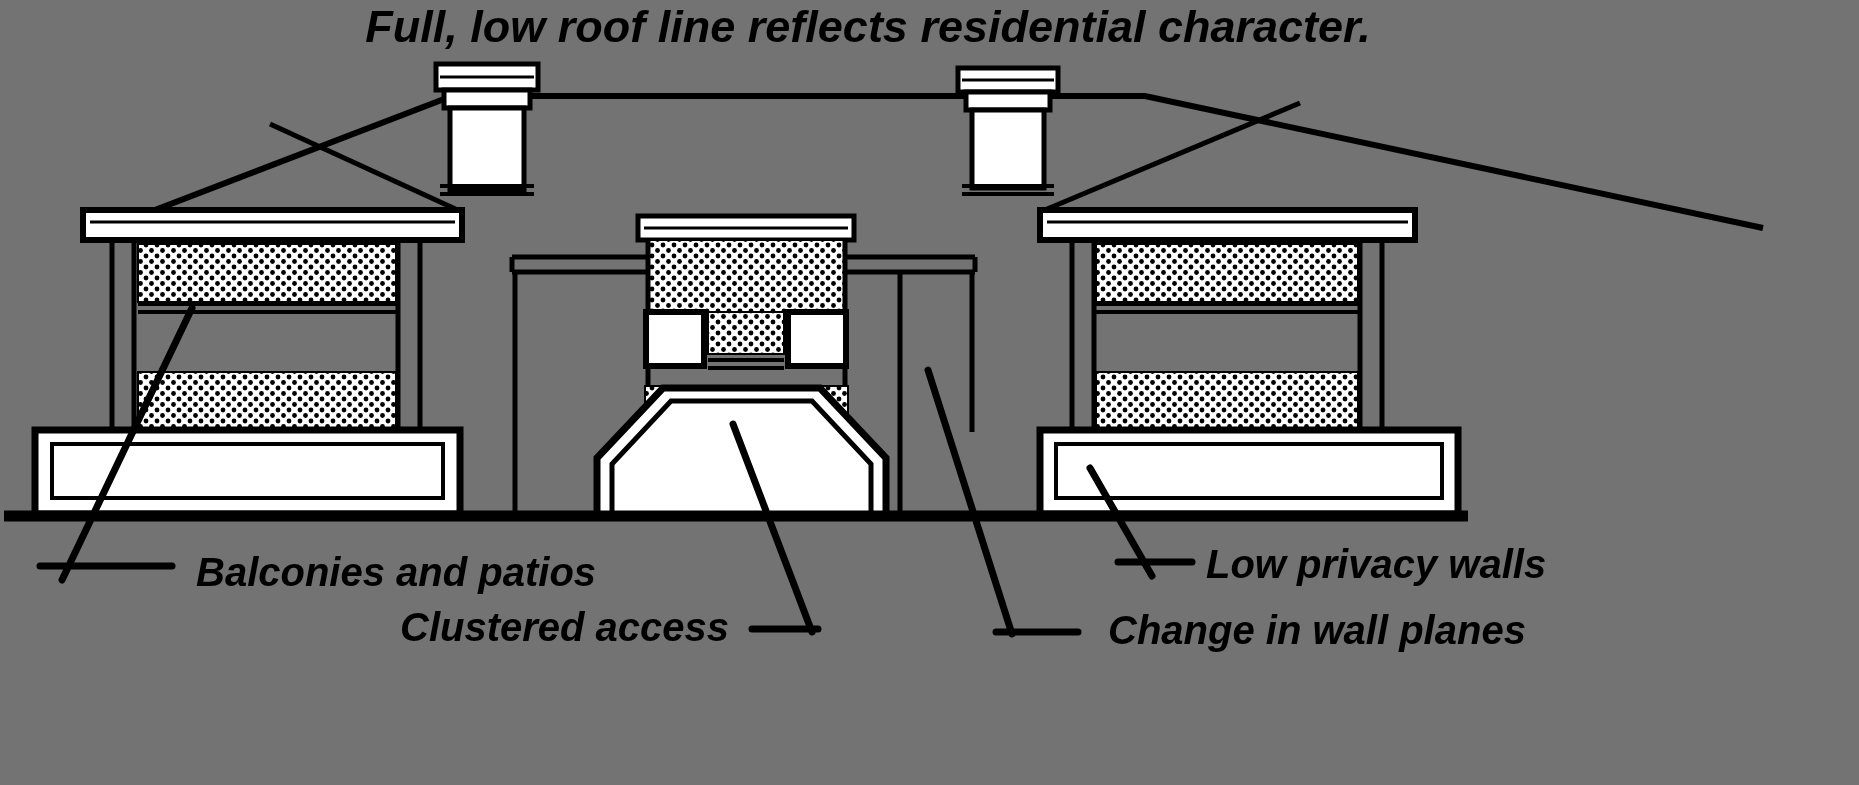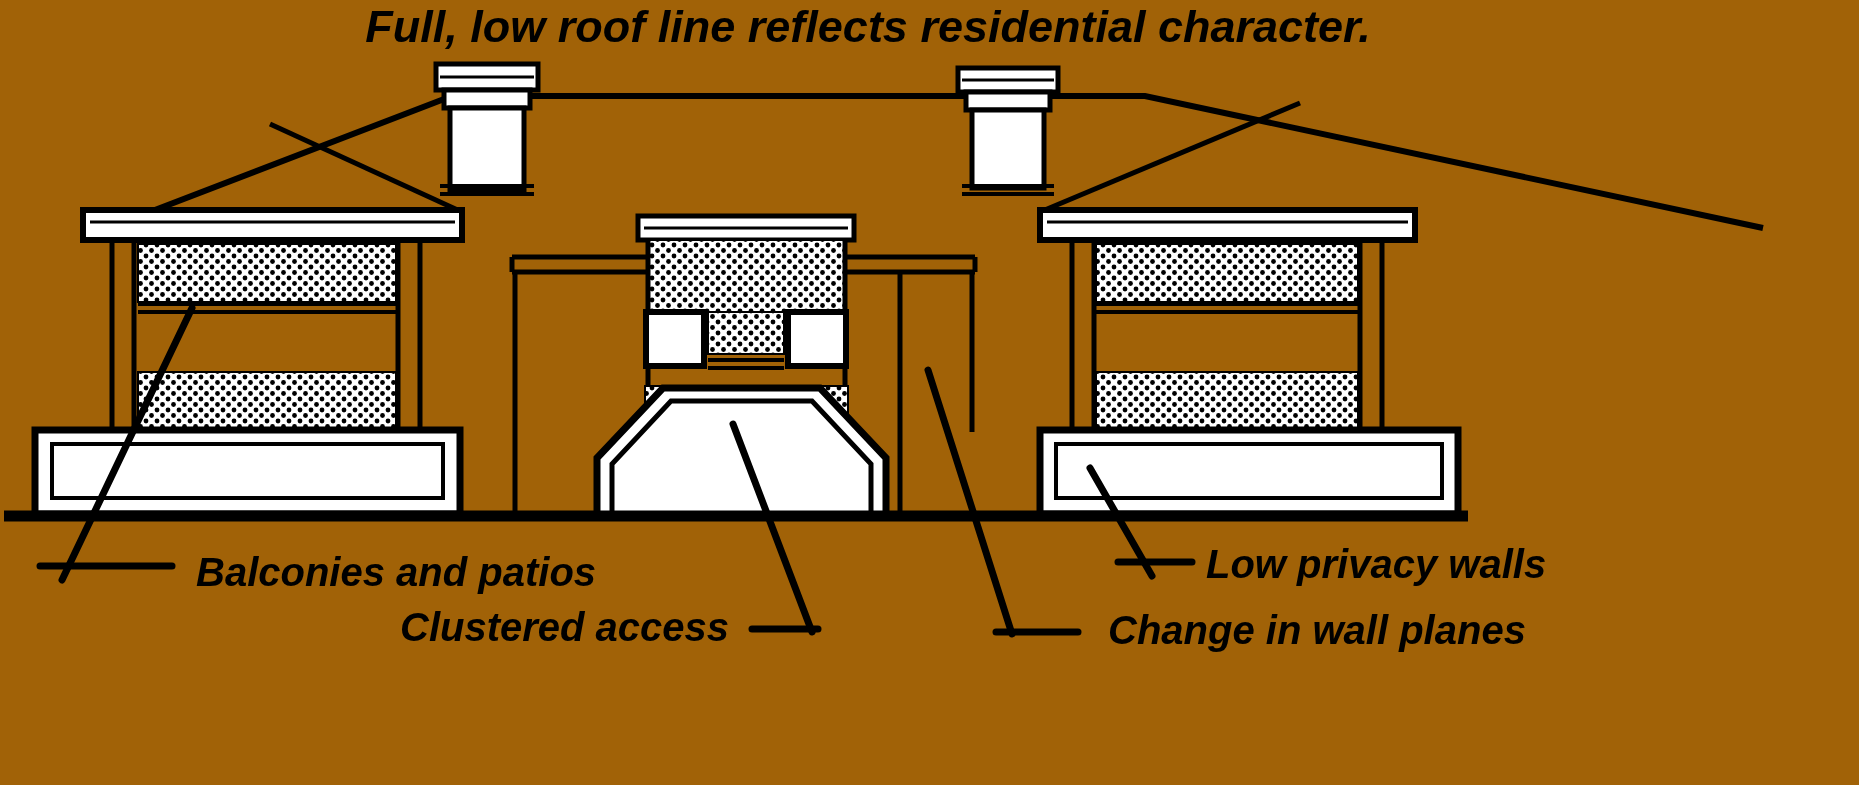--- a/index.html
+++ b/index.html
@@ -1,16 +1,16 @@
 <!DOCTYPE html>
 <html><head>
 <meta charset="utf-8">
 <style>
   html,body{margin:0;padding:0;background:#ffffff;}
-  .stage{position:relative;width:1859px;height:785px;background:#a16207;overflow:hidden;}
+  .stage{position:relative;width:1859px;height:785px;background:#737373;overflow:hidden;}
   svg{display:block;}
   .ln3{stroke:#000;stroke-width:3;fill:none;}
   .ln4{stroke:#000;stroke-width:4;fill:none;}
   .ln5{stroke:#000;stroke-width:5;fill:none;}
   .ln6{stroke:#000;stroke-width:6;fill:none;}
   .wl5{fill:#fff;stroke:#000;stroke-width:5;}
   .wl6{fill:#fff;stroke:#000;stroke-width:6;}
   .wl7{fill:#fff;stroke:#000;stroke-width:7;}
   .ht{fill:url(#ht);stroke:#000;stroke-width:2;}
   .leader{stroke:#000;stroke-width:7;stroke-linecap:round;fill:none;}

